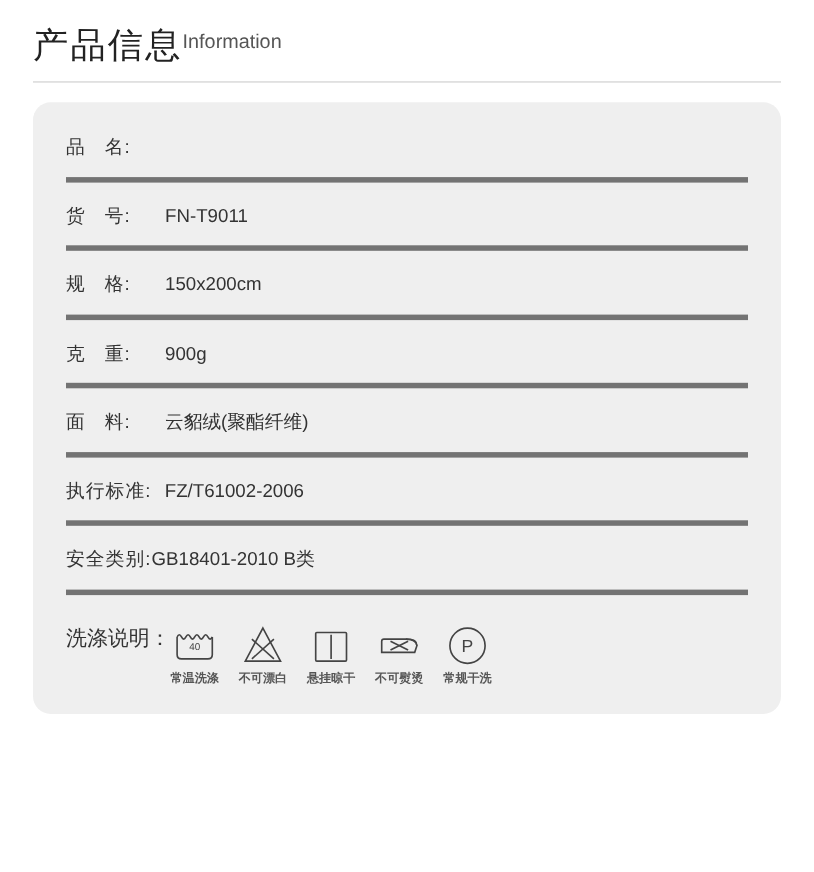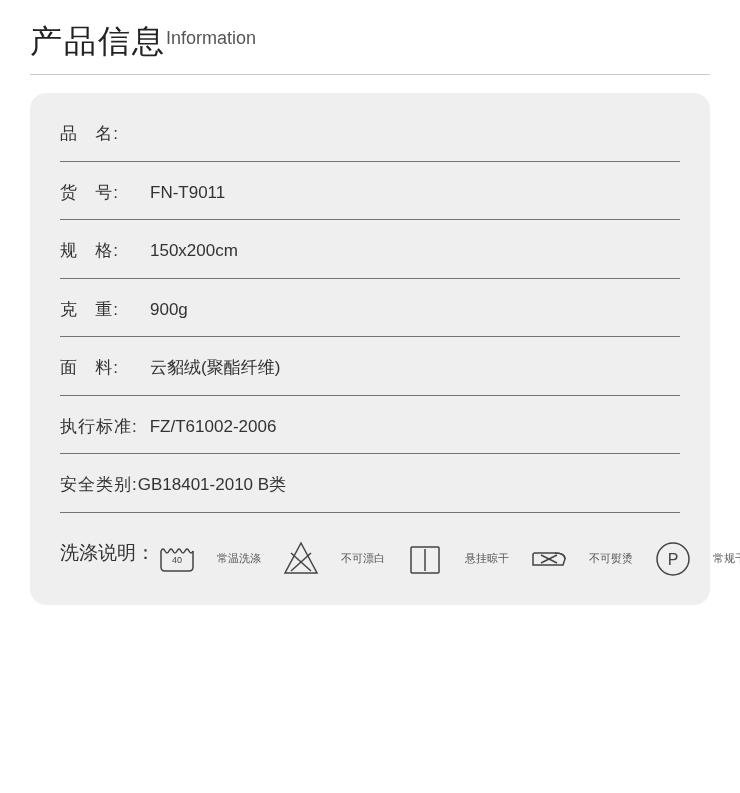--- a/index.html
+++ b/index.html
@@ -32,21 +32,21 @@
       border-top: 1px solid #ccc;
       margin-bottom: 18px;
     }
     .info-card {
       background: #efefef;
       border-radius: 16px;
       padding: 10px 30px 20px 30px;
     }
     .info-row {
       padding: 18px 0 14px 0;
-      border-bottom: 1px solid #737373;
+      border-bottom: 5px solid #737373;
       font-size: 17px;
       color: #333;
       line-height: 1.5;
       display: flex;
       align-items: flex-start;
     }
     .info-row:last-child {
       border-bottom: none;
     }
     .row-label {
@@ -63,28 +63,30 @@
       color: #333;
     }
     .wash-icons {
       display: flex;
       align-items: flex-start;
       gap: 18px;
       margin-top: 6px;
     }
     .wash-icon-item {
       display: flex;
+      flex-direction: column;
       align-items: center;
-      gap: 18px;
+      gap: 0;
     }
     .wash-icon-item span {
       font-size: 11px;
       color: #555;
       text-align: right;
       white-space: nowrap;
+      font-weight: bold;
     }
     svg.wash-svg {
       width: 44px;
       height: 44px;
     }
     .wash-row-content {
       display: flex;
       align-items: flex-start;
     }
     .wash-label {

